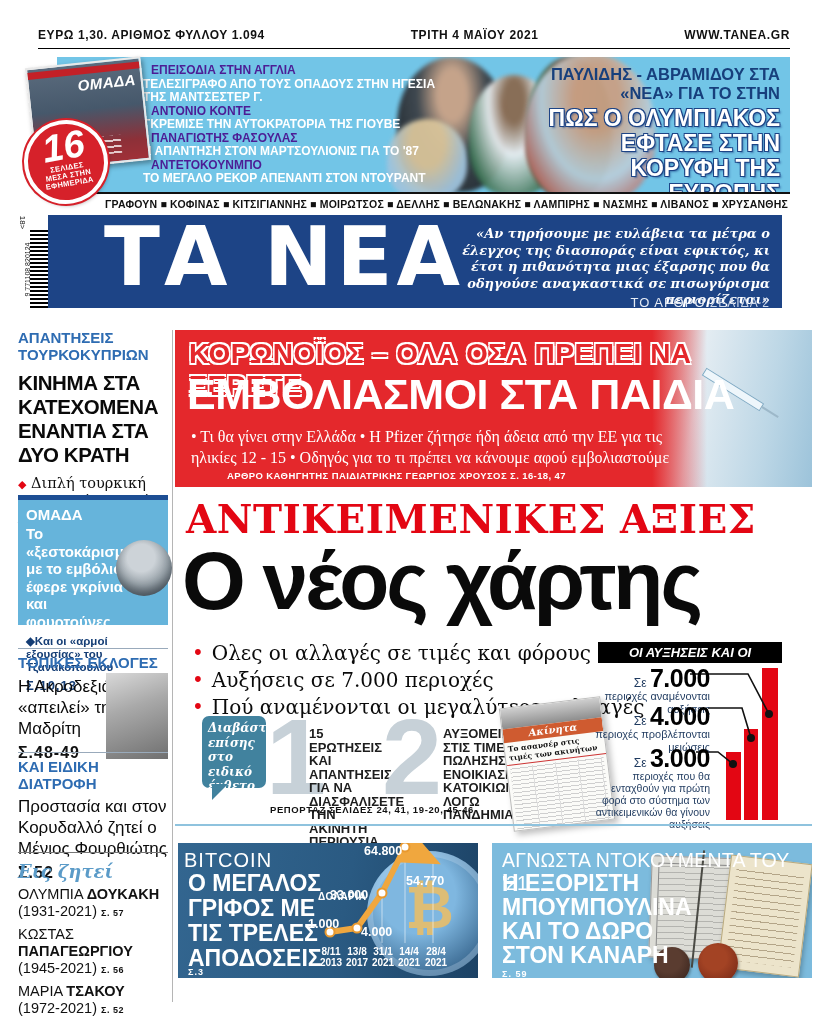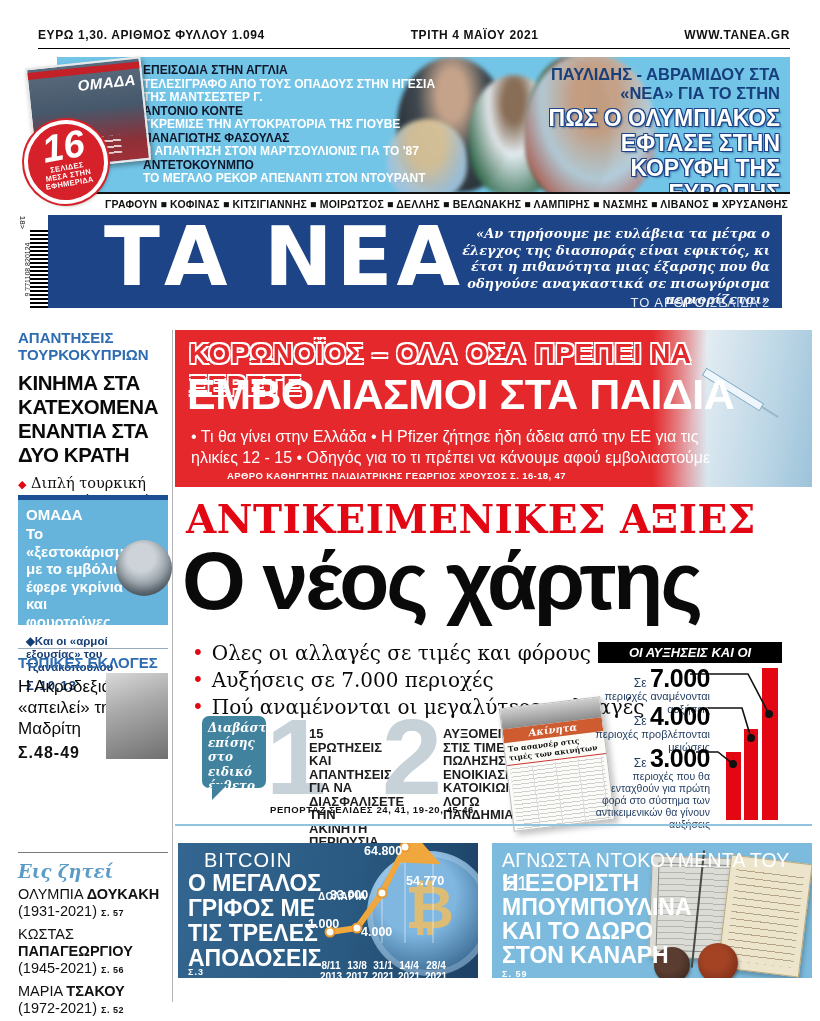--- a/index.html
+++ b/index.html
@@ -21,21 +21,21 @@
   .mag-title{position:absolute;right:5px;top:12px;color:#fff;font-style:italic;font-weight:bold;
              font-size:15px;letter-spacing:.5px;}
   .mag-lines{position:absolute;left:8px;bottom:8px;width:70%;height:18px;
              background:repeating-linear-gradient(0deg,rgba(255,255,255,.75) 0 2px,transparent 2px 6px);}
   .badge{left:24px;top:120px;width:76px;height:76px;border-radius:50%;background:#d6212a;
          border:4px solid #fff;box-shadow:0 0 0 2px #d6212a,1px 2px 4px rgba(0,0,0,.3);
          transform:rotate(-10deg);z-index:6;color:#fff;text-align:center;}
   .badge-num{font-size:38px;font-weight:bold;font-style:italic;line-height:36px;margin-top:4px;}
   .badge-txt{font-size:7.5px;font-weight:bold;line-height:8px;white-space:pre-line;letter-spacing:.3px;}
   .sports-list{left:86px;top:7px;width:300px;line-height:13.5px;z-index:3;}
-  .sports-list .k{color:#0f172a;font-size:12px;font-weight:bold;}
+  .sports-list .k{color:#4c1d95;font-size:12px;font-weight:bold;padding-left:8px;}
   .sports-list .t{color:#fff;font-size:12px;font-weight:bold;}
   .banner-right{right:10px;top:8px;width:260px;text-align:right;z-index:3;}
   .banner-right .k{color:#173f7c;font-size:16.5px;font-weight:bold;line-height:19px;}
   .banner-right .t{color:#fff;font-size:23px;font-weight:bold;line-height:25px;margin-top:3px;
                    text-shadow:-1px -1px 0 #1d4486,1px -1px 0 #1d4486,-1px 1px 0 #1d4486,1px 1px 0 #1d4486,2px 2px 2px rgba(20,60,130,.5);}
 
   
   .authors{left:57px;top:192px;width:733px;height:21px;border-top:2px solid #111;
            font-size:10.5px;font-weight:bold;letter-spacing:.2px;line-height:20px;
            padding-left:48px;box-sizing:border-box;white-space:nowrap;overflow:hidden;}
@@ -87,21 +87,21 @@
   .covid-photo{position:absolute;right:0;top:0;width:160px;height:100%;
                background:linear-gradient(100deg,#e8b9b4 0%,#e3ecf2 30%,#bdd7e6 70%,#9cc3da 100%);}
   .covid-photo::before{content:"";position:absolute;left:0;top:0;width:55px;height:100%;
                background:linear-gradient(90deg,#e4282c,rgba(228,40,44,0));}
   .syringe{position:absolute;right:45px;top:55px;width:66px;height:7px;background:#eef6fb;
            border:1px solid #7fa9c3;transform:rotate(32deg);}
   .syringe::after{content:"";position:absolute;right:-20px;top:2px;width:20px;height:1.5px;background:#9db8c9;}
   .covid .k{position:absolute;left:14px;top:8px;font-size:28px;font-weight:bold;letter-spacing:.5px;color:#e4282c;
             text-shadow:-1.6px -1.6px 0 #fff,1.6px -1.6px 0 #fff,-1.6px 1.6px 0 #fff,1.6px 1.6px 0 #fff;}
   .covid .t{position:absolute;left:12px;top:40px;font-size:43px;font-weight:bold;letter-spacing:-.5px;color:#fff;z-index:2;}
-  .covid .b{position:absolute;left:16px;top:96px;width:520px;color:#fff;font-family:Liberation Sans, sans-serif;
+  .covid .b{position:absolute;left:16px;top:96px;width:520px;color:#fff;font-family:Liberation Serif, serif;
             font-size:16px;line-height:21px;z-index:2;}
   .covid .by{position:absolute;left:16px;top:140px;color:#fff;font-size:9.5px;font-weight:bold;letter-spacing:.4px;z-index:2;margin-left:36px;}
 
   
   .lead-k{left:186px;top:496px;font-family:"DejaVu Serif",serif;font-weight:bold;font-size:39px;
           color:#e30613;letter-spacing:.5px;}
   .lead-t{left:182px;top:534px;font-size:82px;font-weight:bold;color:#0a0a0a;letter-spacing:-3px;}
   .lead-bullets{left:192px;top:640px;font-family:"DejaVu Serif",serif;font-size:20px;line-height:27px;color:#0a0a0a;}
   .lead-bullets .dot{color:#e30613;font-size:20px;margin-right:8px;}
 
@@ -133,27 +133,27 @@
   .stat .p{font-size:12px;}
 
   
   .blue-rule{left:175px;top:824px;width:637px;height:2px;background:#8fc3de;}
   .btc{left:178px;top:843px;width:300px;height:135px;overflow:hidden;
        background:linear-gradient(100deg,#336690 0%,#2a5a82 55%,#1c4265 100%);color:#fff;}
   .coin{position:absolute;right:-14px;top:8px;width:125px;height:125px;border-radius:50%;
         background:radial-gradient(circle at 40% 35%,#7fb7e0 0 35%,#45759d 70%,#2a5377 100%);
         box-shadow:inset 0 0 0 6px rgba(220,235,250,.25);}
   .coin .b{position:absolute;left:38px;top:22px;font-size:60px;font-weight:bold;color:rgba(245,190,90,.8);}
-  .btc .k{position:absolute;left:26px;top:6px;font-size:20px;letter-spacing:1px;}
+  .btc .k{position:absolute;left:6px;top:6px;font-size:20px;letter-spacing:1px;}
   .btc .t{position:absolute;left:10px;top:28px;font-size:23px;font-weight:bold;line-height:25px;width:145px;}
   .btc .pg{position:absolute;left:10px;top:132px;top:124px;font-size:9px;font-weight:bold;letter-spacing:1px;}
   .btc-label{position:absolute;font-size:12.5px;font-weight:bold;z-index:3;text-align:right;}
   .btc-axis{position:absolute;font-size:10px;font-weight:bold;letter-spacing:.5px;z-index:3;margin-top:44px;}
   .btc-date{position:absolute;font-size:10px;font-weight:bold;text-align:center;line-height:11px;
-            white-space:pre-line;width:34px;z-index:3;margin-top:14px;}
+            white-space:pre-line;width:34px;z-index:3;}
   .docsbox{left:492px;top:843px;width:320px;height:135px;background:#7cbbdd;overflow:hidden;color:#fff;}
   .docsbox .k{position:absolute;left:10px;top:6px;font-size:19.5px;letter-spacing:.2px;}
   .docsbox .t{position:absolute;left:10px;top:28px;font-size:23px;font-weight:bold;line-height:24px;width:195px;}
   .docsbox .pg{position:absolute;left:10px;top:126px;font-size:9px;font-weight:bold;letter-spacing:1px;}
   .doc1{position:absolute;left:158px;top:14px;width:96px;height:100px;transform:rotate(2deg);
         background:#dcdcd6;border:1px solid #999;box-shadow:2px 3px 5px rgba(0,0,0,.25);}
   .doc1::before{content:"";position:absolute;left:6px;top:6px;right:6px;bottom:6px;border:1px solid #888;
         background:repeating-linear-gradient(0deg,transparent 0 5px,rgba(60,60,60,.25) 5px 6px);}
   .spear{position:absolute;left:46px;top:-8px;width:2px;height:118px;background:#4a4a44;transform:rotate(4deg);}
   .doc2{position:absolute;left:232px;top:16px;width:80px;height:112px;transform:rotate(7deg);
@@ -256,20 +256,25 @@
     <div class="pg">Σ.10,13</div>
   </div>
 
   <div class="abs sb sb3">
     <div class="k">ΤΟΠΙΚΕΣ ΕΚΛΟΓΕΣ</div>
     <div class="hl2">Η Ακροδεξιά «απειλεί» τη Μαδρίτη</div>
     <div class="pg">Σ.48-49</div>
     <div class="abs photo" style="right:0;top:24px;width:62px;height:86px;"></div>
   </div>
 
+  <div class="abs sb sb4">
+    <div class="k">ΚΑΙ ΕΙΔΙΚΗ ΔΙΑΤΡΟΦΗ</div>
+    <div class="hl2">Προστασία και στον Κορυδαλλό ζητεί ο Μένιος Φουρθιώτης</div>
+    <div class="pg">Σ.52</div>
+  </div>
 
   <div class="abs memo">
     <div class="hdr">Εις ζητεί</div>
     <div class="item">
       <span>ΟΛΥΜΠΙΑ </span><b>ΔΟΥΚΑΚΗ</b><br>
       <span>(1931-2021) </span><span class="pg">Σ. 57</span>
     </div>
     <div class="item">
       <span>ΚΩΣΤΑΣ </span><b>ΠΑΠΑΓΕΩΡΓΙΟΥ</b><br>
       <span>(1945-2021) </span><span class="pg">Σ. 56</span>

